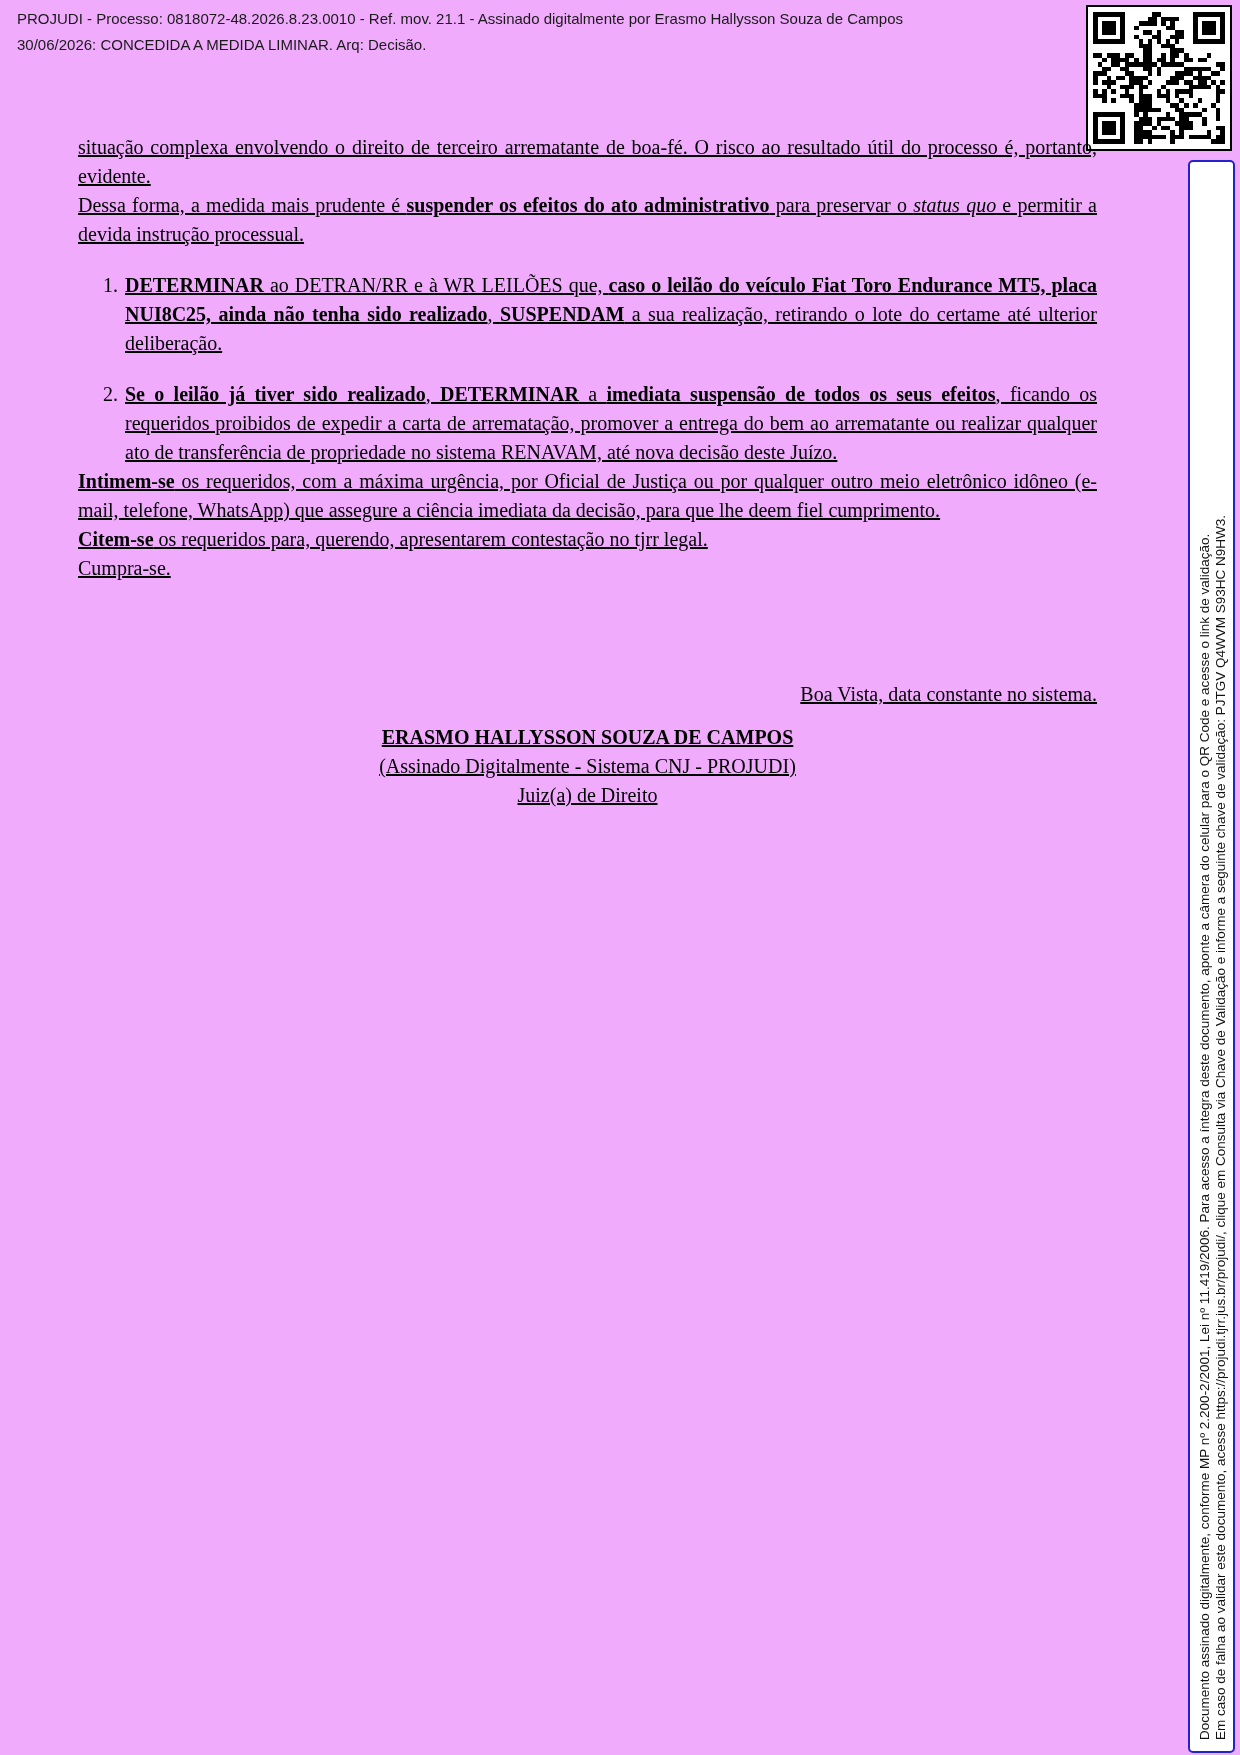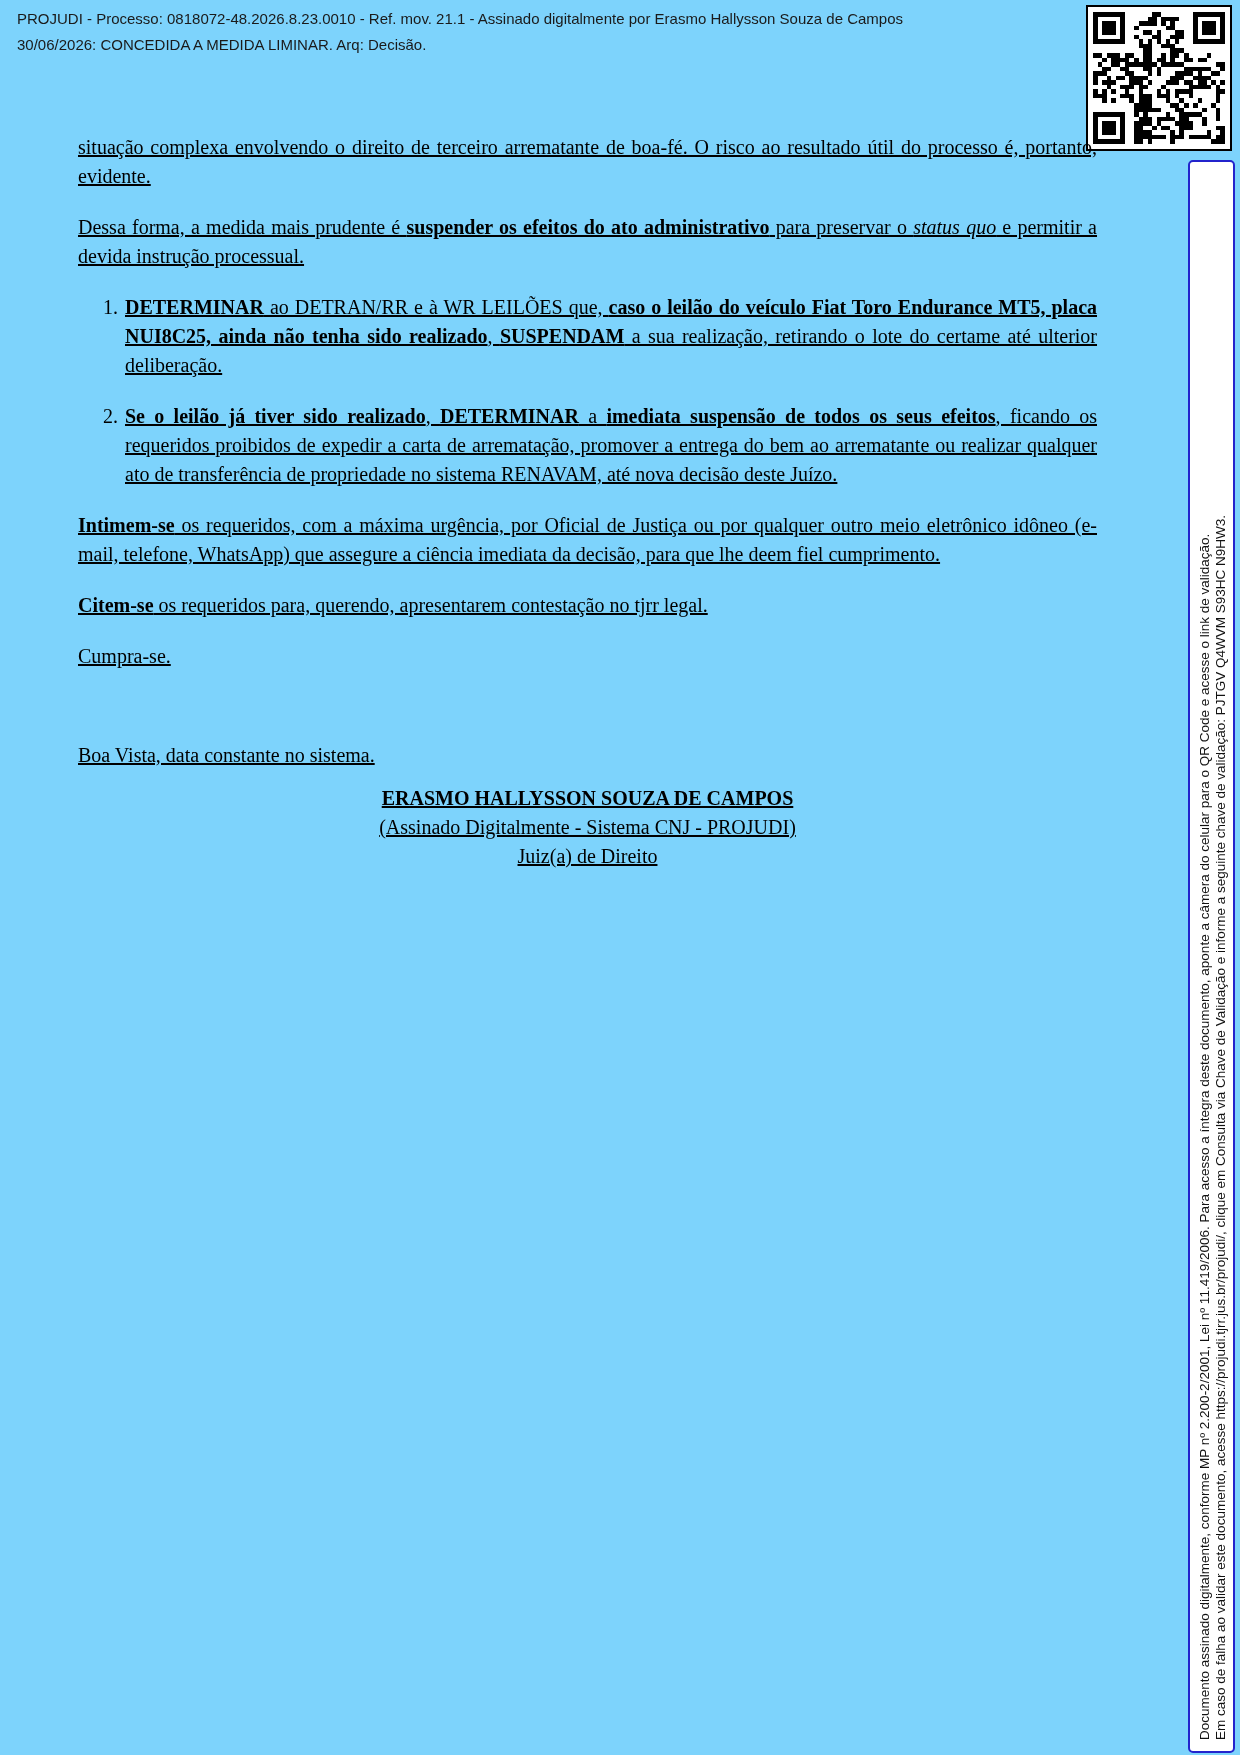--- a/index.html
+++ b/index.html
@@ -1,16 +1,16 @@
 <!DOCTYPE html>
 <html><head>
 <meta charset="utf-8">
 <style>
   html,body{margin:0;padding:0;background:#ffffff;}
-  #page{position:relative;width:1240px;height:1755px;background:#7dd3fc;overflow:hidden;
+  #page{position:relative;width:1240px;height:1755px;background:#f0abfc;overflow:hidden;
         font-family:"Liberation Serif", serif;color:#000;}
 
   
   .doc-header{position:absolute;left:17px;top:6px;width:1000px;
               font-family:"Liberation Sans", sans-serif;font-size:15px;line-height:26px;color:#1a1a1a;}
 
   
   .qr-box{position:absolute;left:1086px;top:5px;width:146px;height:146px;border:2px solid #000;
           box-sizing:border-box;background:#fff;display:flex;align-items:center;justify-content:center;}
 
@@ -18,25 +18,25 @@
   .validation-box{position:absolute;left:1188px;top:160px;width:47px;height:1593px;
                   border:2px solid #2323cc;border-radius:5px;box-sizing:border-box;background:#fff;}
   .validation-text{position:absolute;left:7px;top:1578px;width:1555px;
                    transform-origin:0 0;transform:rotate(-90deg);
                    font-family:"Liberation Sans", sans-serif;font-size:13.5px;line-height:16px;
                    color:#111;white-space:nowrap;}
 
   
   .doc-main{position:absolute;left:78px;top:133px;width:1019px;font-size:20px;line-height:29px;}
   .blk{margin:0;text-decoration:underline;}
-  .p{text-align:justify;margin-top:22px;}
+  .p{text-align:justify;}
   .blk:first-child{margin-top:0;}
   .li{position:relative;text-align:justify;margin-top:22px;padding-left:47px;}
   .li .num{position:absolute;left:25px;top:0;}
-  .place{text-align:left;margin-top:70px;}
+  .place{text-align:right;margin-top:97px;}
   .sig-name{text-align:center;margin-top:14px;}
   .sig-role,.sig-note{text-align:center;margin-top:0;}
   .b{font-weight:bold;}
   .i{font-style:italic;}
 </style>
 </head>
 <body>
 
 <div id="page">
 

